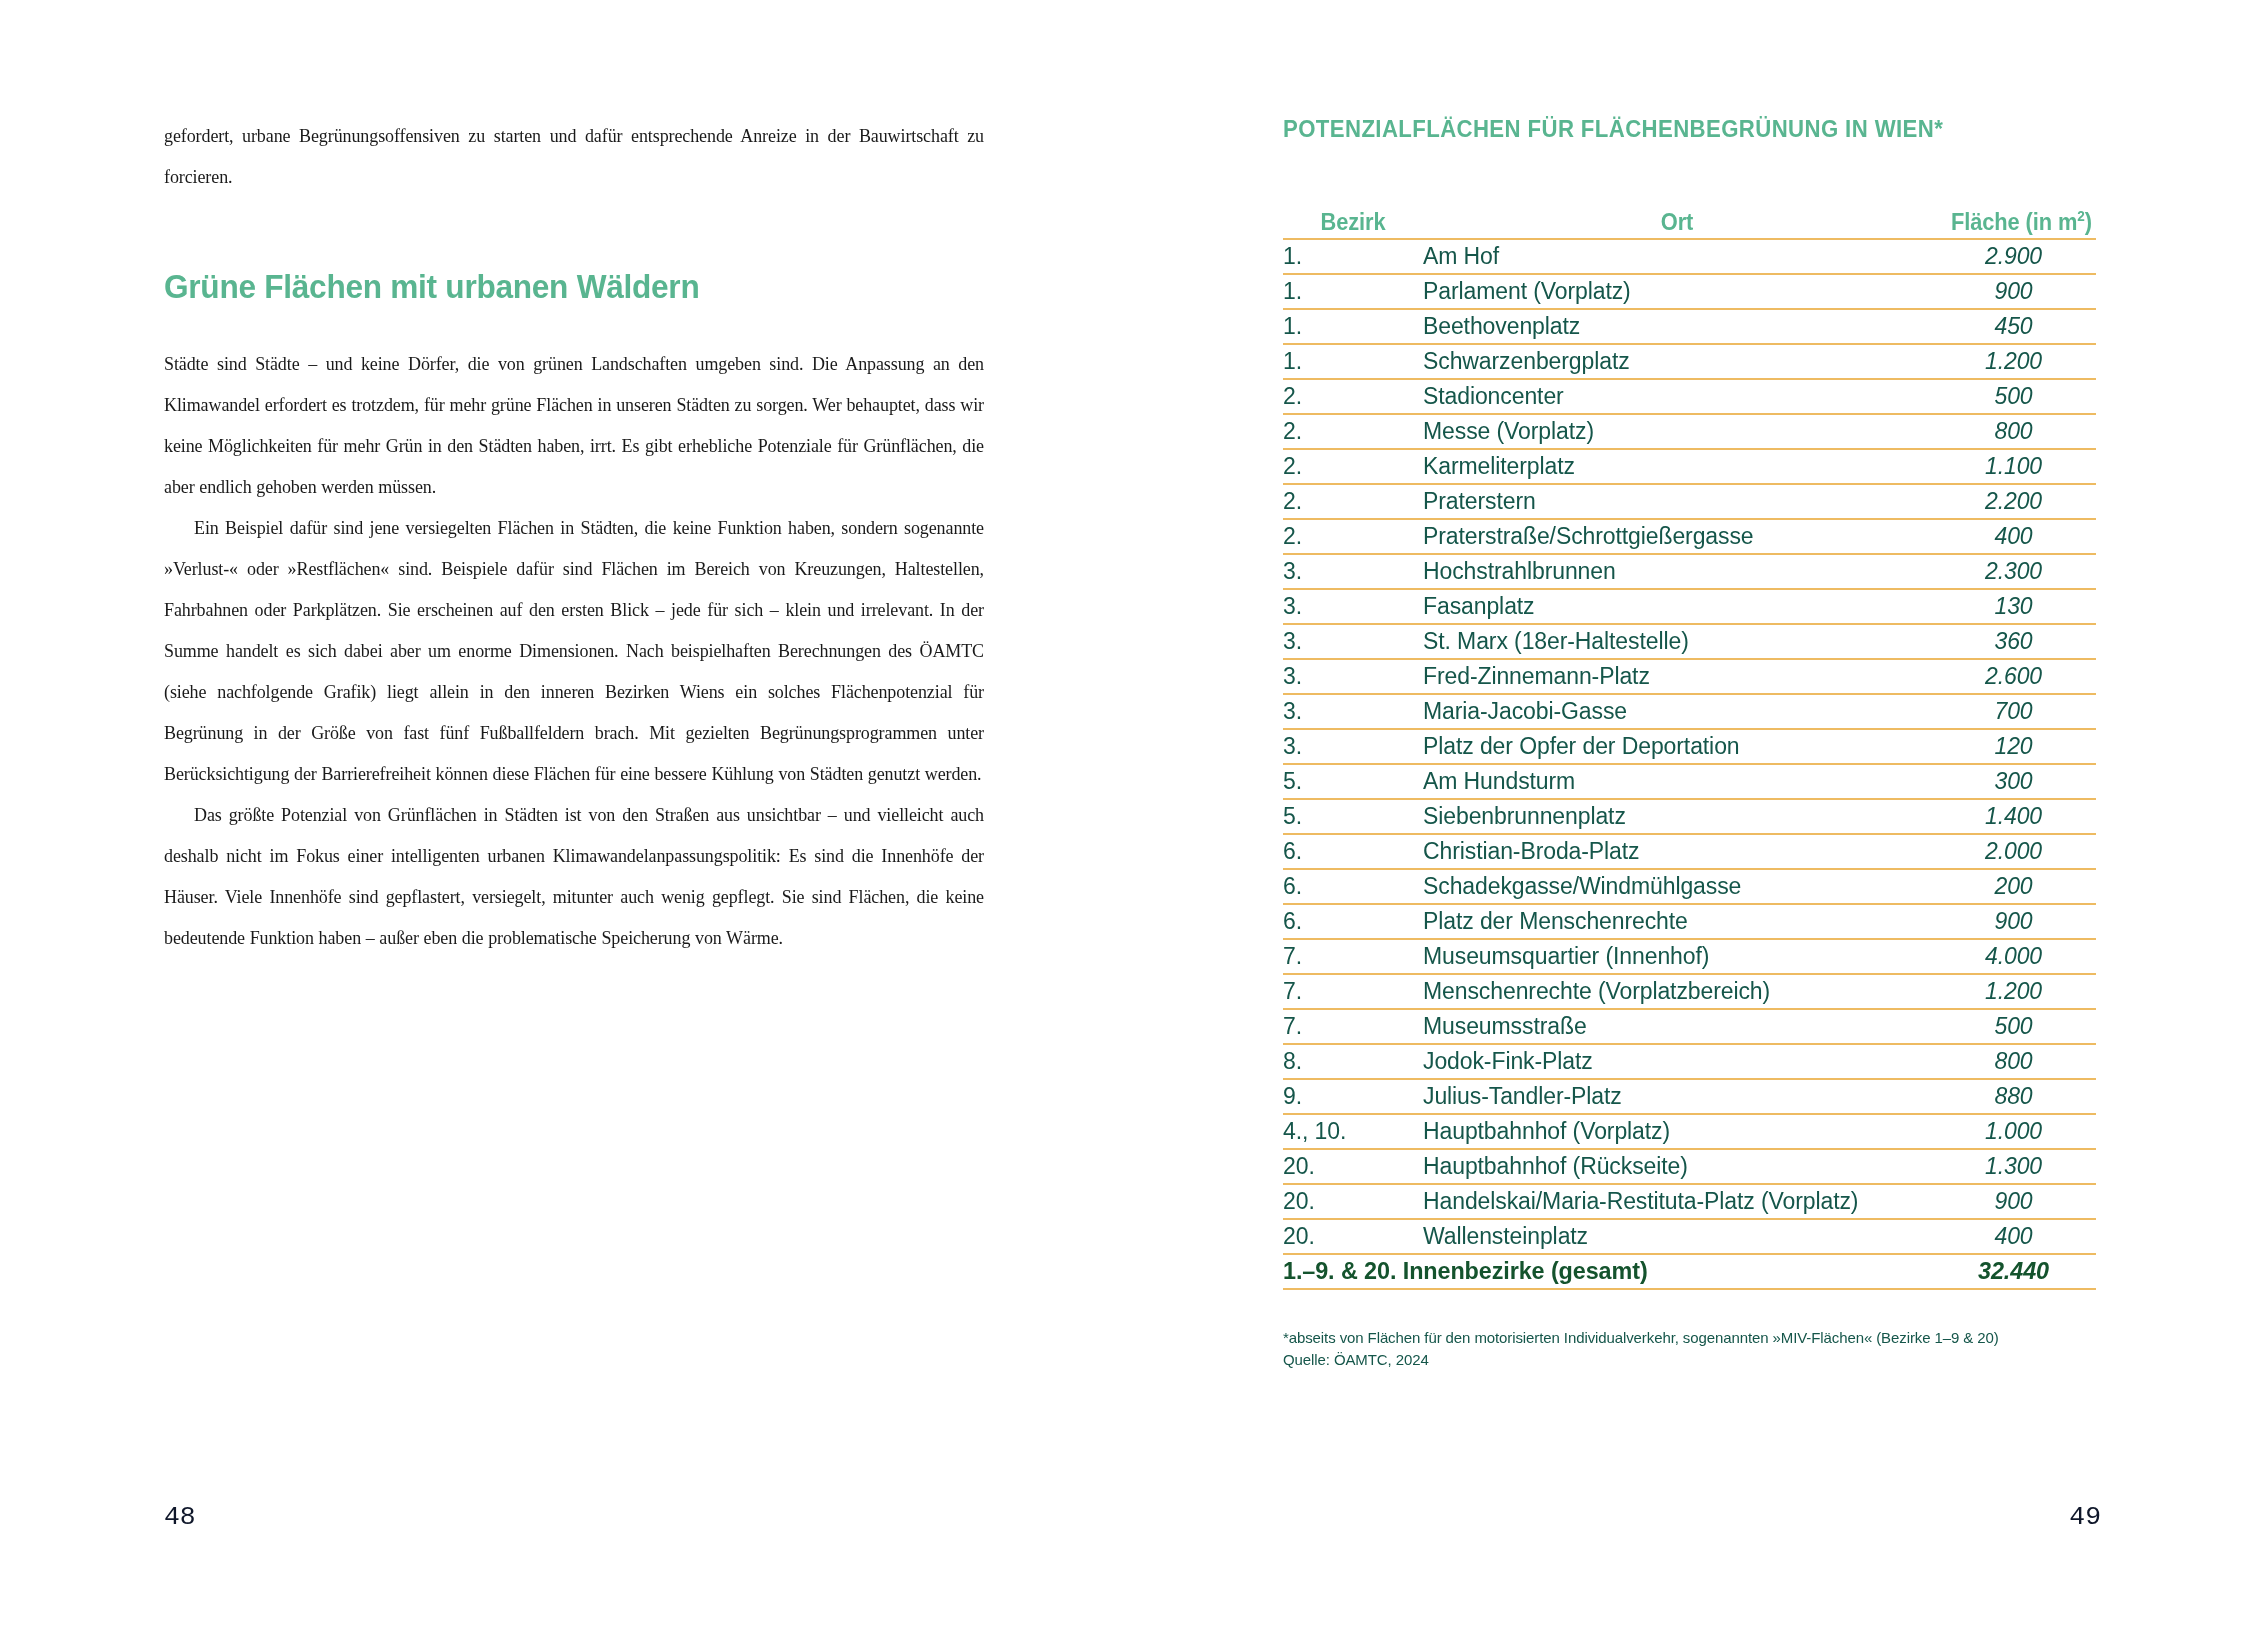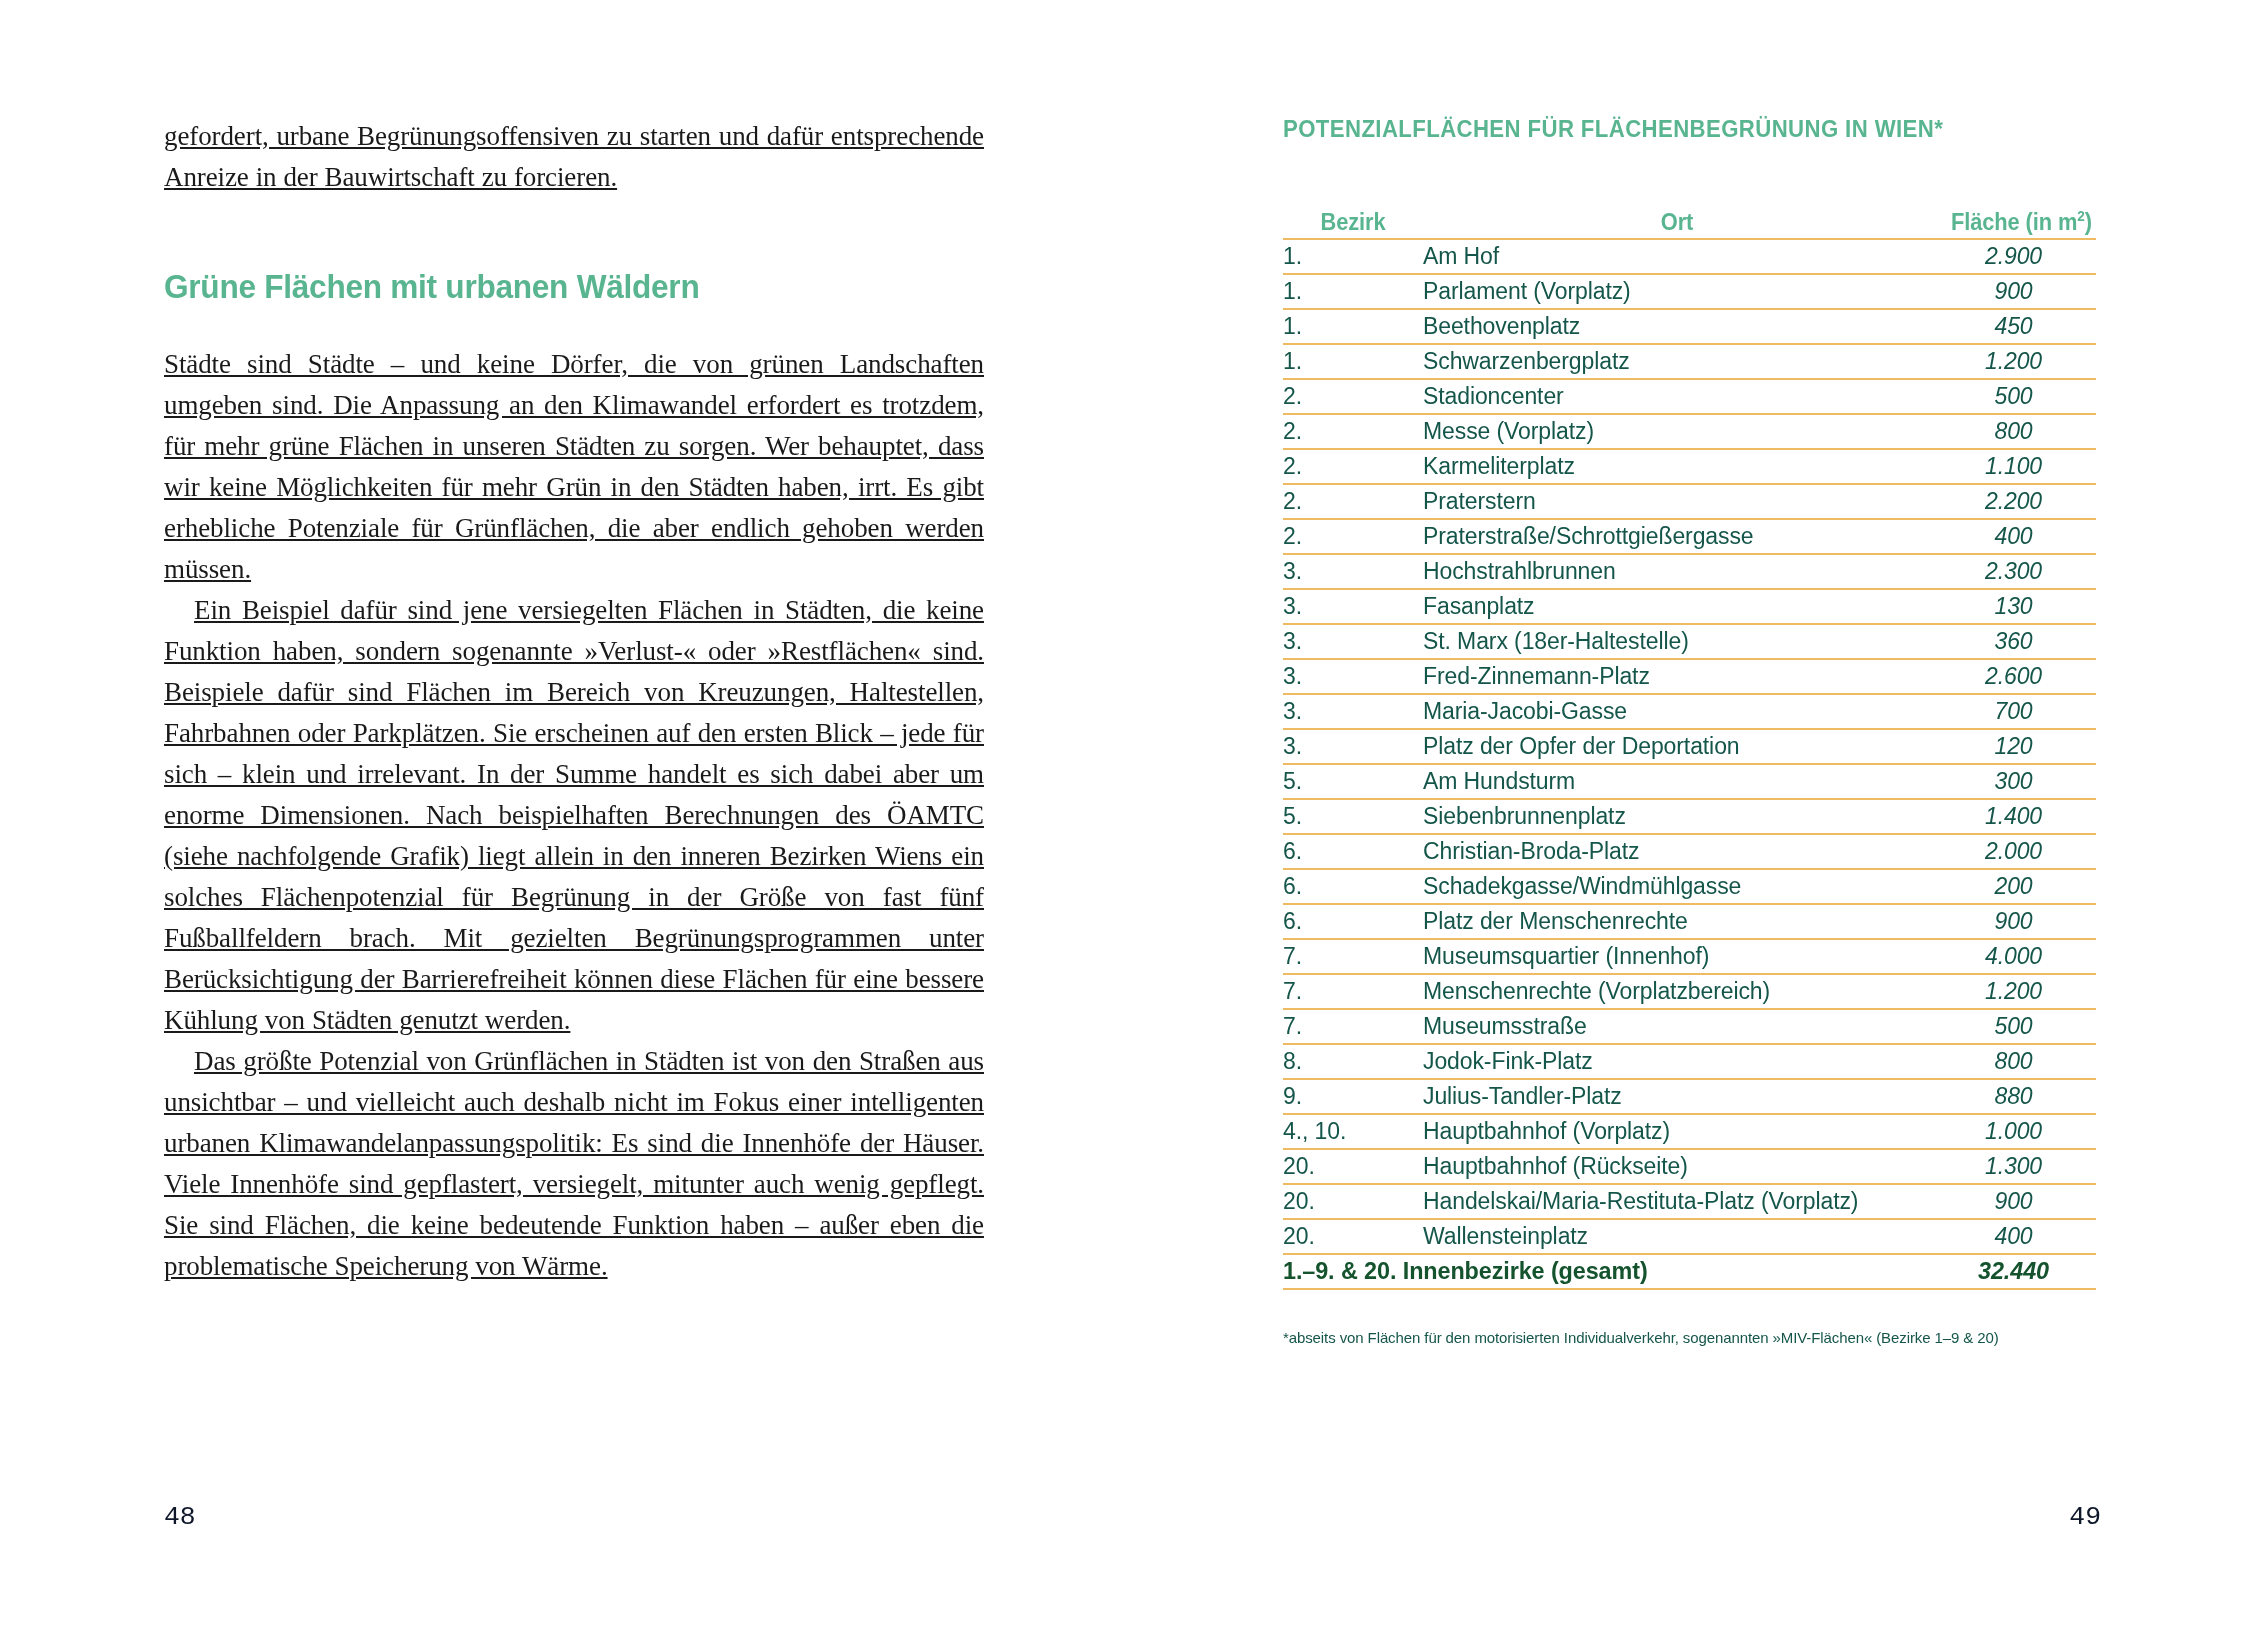--- a/index.html
+++ b/index.html
@@ -31,29 +31,28 @@
 
   
   .prose-col {
     position: absolute;
     left: 164px;
     top: 116px;
     width: 820px;
   }
   .prose-p {
     font-family: "Liberation Serif", serif;
-    font-size: 27px;
+    font-size: 18px;
     line-height: 41px;
     color: #1a1a1a;
     margin: 0;
     text-align: justify;
     text-justify: inter-word;
     letter-spacing: -0.1px;
     word-spacing: 0.3px;
-    text-decoration: underline;
   }
   .prose-p.indent { text-indent: 30px; }
   .prose-p.lead   { text-indent: 0; }
 
   .section-head {
     font-family: "Liberation Sans", sans-serif;
     font-weight: 700;
     font-size: 34px;
     line-height: 40px;
     color: #59b590;
@@ -350,20 +349,21 @@
             </tr>
             <tr class="total">
               <td class="merged" colspan="2">1.–9. &amp; 20. Innenbezirke (gesamt)</td>
               <td class="num">32.440</td>
             </tr>
           </tbody>
       </table>
 
       <div class="footnote">
         <div>*abseits von Flächen für den motorisierten Individualverkehr, sogenannten »MIV-Flächen« (Bezirke 1–9 &amp; 20)</div>
+        <div>Quelle: ÖAMTC, 2024</div>
       </div>
 
     </div>
 
     <div class="folio folio-right">49</div>
   </div>
 
 </div>
 
 

